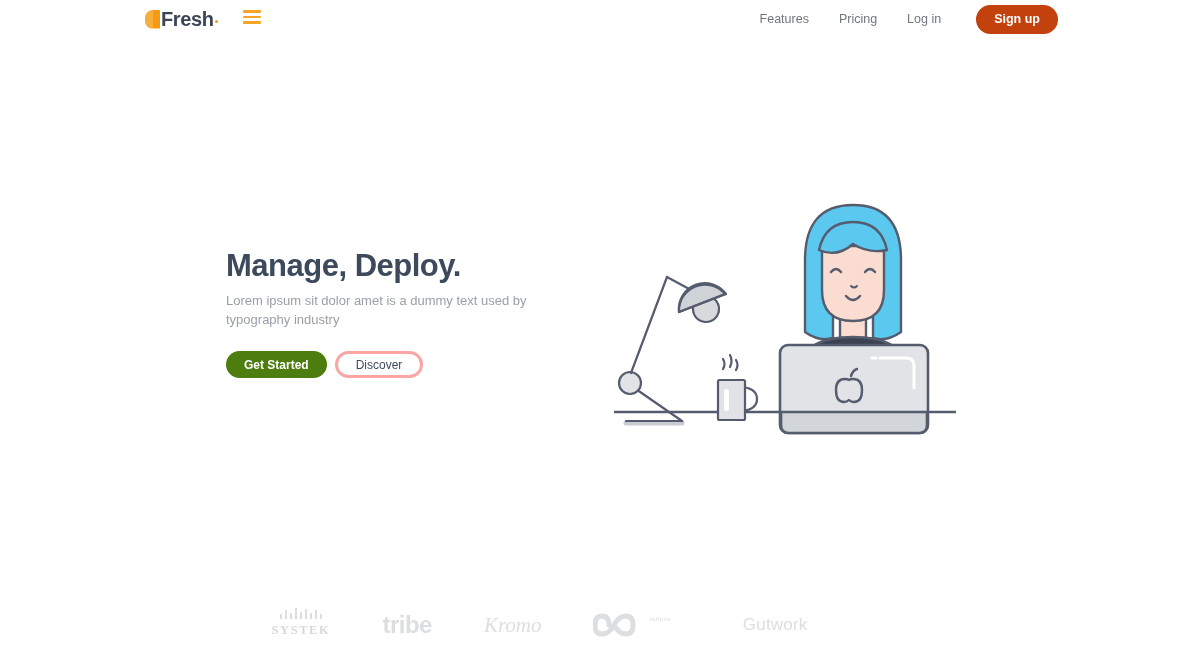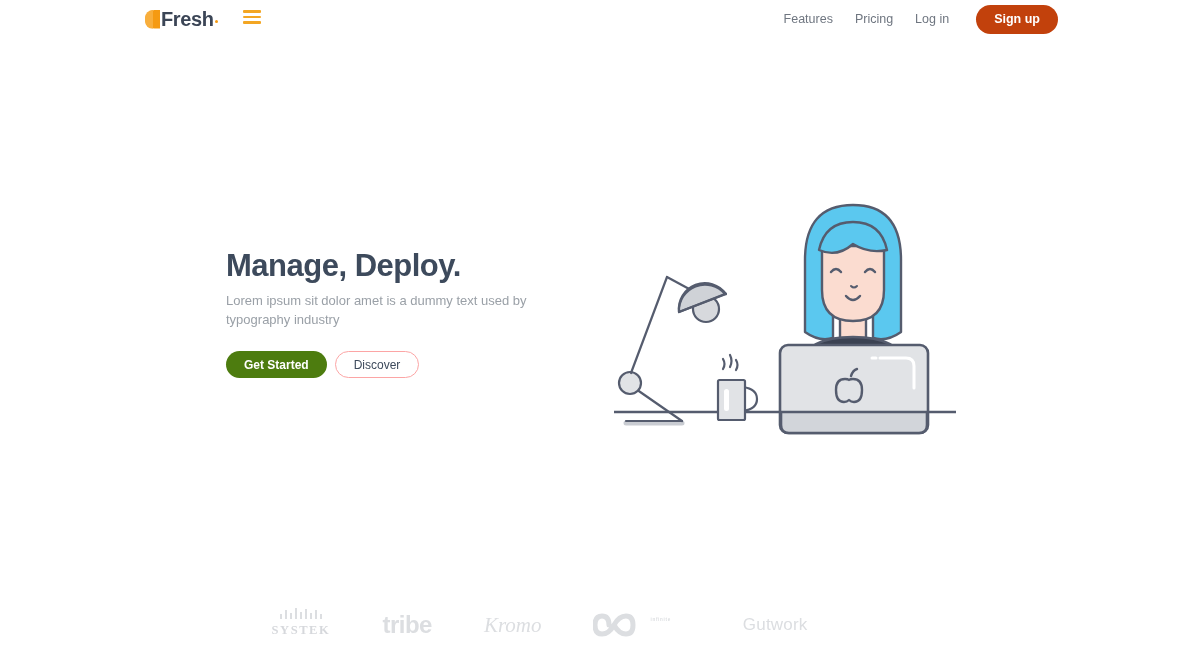--- a/index.html
+++ b/index.html
@@ -84,21 +84,21 @@
     width: 100%;
     background: #f3a623;
     border-radius: 1px;
   }
   .nav {
     position: absolute;
     right: 142px;
     top: 3px;
     display: flex;
     align-items: center;
-    gap: 0;
+    gap: 8px;
   }
   .nav a {
     font-size: 12.5px;
     color: #6f7680;
     text-decoration: none;
     padding: 0 11px;
     line-height: 32px;
   }
   .signup {
     margin-left: 16px;
@@ -150,21 +150,21 @@
     height: 27px;
     padding: 0 18px;
     font-size: 12px;
     font-weight: bold;
     cursor: pointer;
     font-family: "Liberation Sans", sans-serif;
   }
   .btn-secondary {
     background: #ffffff;
     color: #3d4a5c;
-    border: 1px solid #fca5a5;
+    border: 3px solid #fca5a5;
     border-radius: 15px;
     height: 27px;
     padding: 0 18px;
     font-size: 12px;
     cursor: pointer;
     font-family: "Liberation Sans", sans-serif;
   }
 
   
   .illustration {

